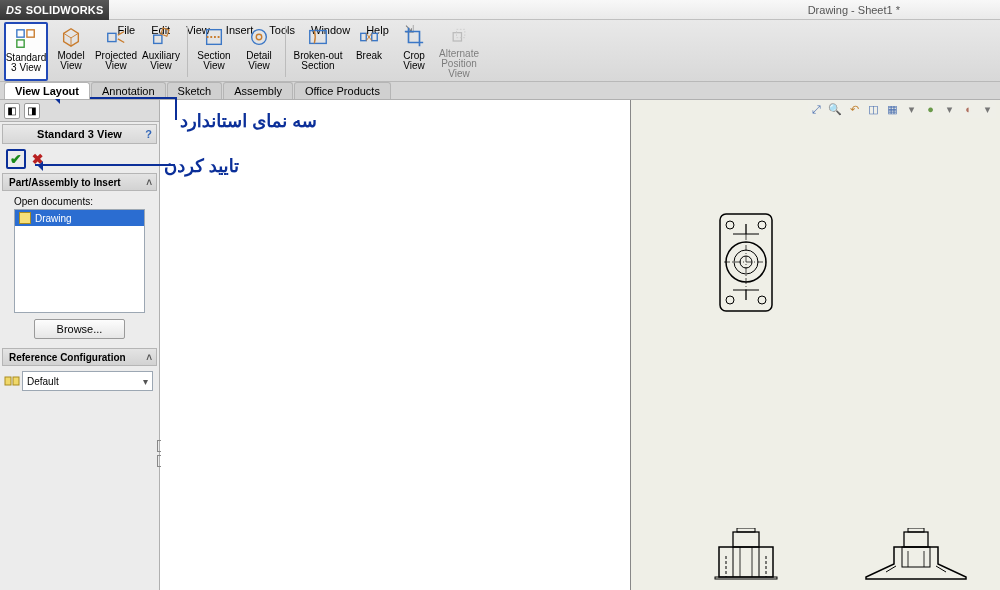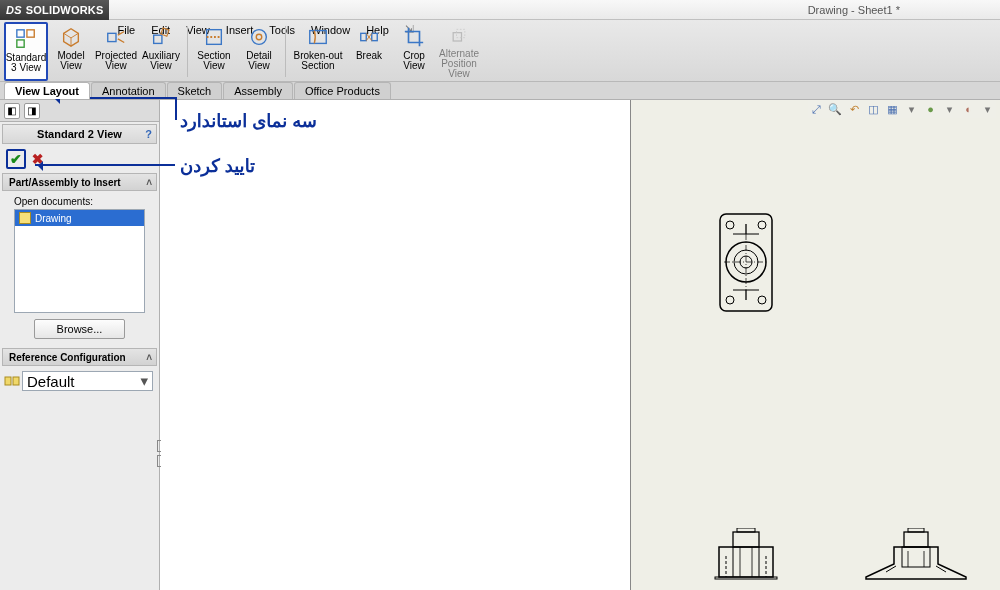--- a/index.html
+++ b/index.html
@@ -38,21 +38,21 @@
 .panel-sec-head { background: linear-gradient(#e4e4e4,#d2d2d2); border: 1px solid #b5b5b5; height: 18px; display: flex; align-items: center; padding: 0 6px; font-weight: bold; font-size: 10px; position: relative; margin: 1px 2px; }
 .panel-sec-head .chev { position: absolute; right: 4px; color: #555; }
 
 .panel-body { padding: 4px 14px; font-size: 10px; }
 .listarea { background: #fff; border: 1px solid #9ca7b3; height: 104px; margin-top: 2px; overflow: hidden; }
 .listarea .sel { background: #2b6dd1; color: #fff; padding: 2px 4px; display:flex; align-items:center; gap:4px; }
 .listarea .sel .ficon { display:inline-block; width:12px; height:12px; background:#f7e07a; border:1px solid #a98c20; }
 
 .browse-btn { display: block; margin: 6px auto 4px; padding: 3px 22px; font-size: 11px; background: linear-gradient(#fdfdfd,#e6e6e6); border: 1px solid #9a9a9a; border-radius: 2px; cursor: pointer; }
 
-.sel-box { background: #fff; border: 1px solid #9ca7b3; height: 20px; margin: 4px 6px; display: flex; align-items: center; padding: 0 4px; font-size: 15px; position: relative; cursor: pointer; }
+.sel-box { background: #fff; border: 1px solid #9ca7b3; height: 20px; margin: 4px 6px; display: flex; align-items: center; padding: 0 4px; font-size: 10px; position: relative; cursor: pointer; }
 .sel-box::after { content: "▾"; position: absolute; right: 4px; color: #555; }
 .cfg-row { display:flex; align-items:center; gap:2px; padding-left:4px; }
 .cfg-ico { width:16px; height:16px; display:inline-flex; align-items:center; justify-content:center; }
 
 .mid-white { flex: 1; background: #fff; position: relative; }
 
 .canvas { position: absolute; top: 0; right: 0; bottom: 0; width: 370px; background: #efefe7; border-left: 1px solid #888; }
 .canvas-toolbar { position: absolute; top: 0; right: 4px; height: 18px; display: flex; align-items: center; gap: 4px; background: rgba(240,240,232,0.7); padding: 1px; }
 .canvas-toolbar .ci { width: 15px; height: 15px; display: inline-flex; align-items: center; justify-content: center; cursor: pointer; border-radius: 2px; font-size: 11px; }
 
@@ -182,21 +182,21 @@
 </div>
 
 <div class="workspace">
 
   <div class="left-panel">
     <div class="panel-tabs">
       <div class="pt-ico">◧</div>
       <div class="pt-ico">◨</div>
     </div>
     <div class="panel-header">
-      <span>Standard 2 View</span>
+      <span>Standard 3 View</span>
       <span class="qmark">?</span>
     </div>
     <div class="okcancel">
       <span class="ok" style="border:2px solid #0b2f99; padding:0 2px; border-radius:2px">✔</span>
       <span class="cancel">✖</span>
     </div>
 
     <div class="panel-sec-head">
       <span>Part/Assembly to Insert</span>
       <span class="chev">˄</span>
@@ -282,14 +282,14 @@
   </div>
 </div>
 
 <div class="smallmark"></div>
 <div class="smallmark2"></div>
 
 <div class="annot" style="left:180px; top:110px">سه نمای استاندارد</div>
 <div class="arrow1" style="left:52px; top:97px; width:123px"></div>
 <div class="vconnect" style="left:175px; top:97px; height:23px"></div>
 
-<div class="annot" style="left:180px; top:155px">تایید کردن</div>
+<div class="annot" style="left:164px; top:155px">تایید کردن</div>
 <div class="arrow1" style="left:35px; top:164px; width:140px"></div>
 
 </body></html>

